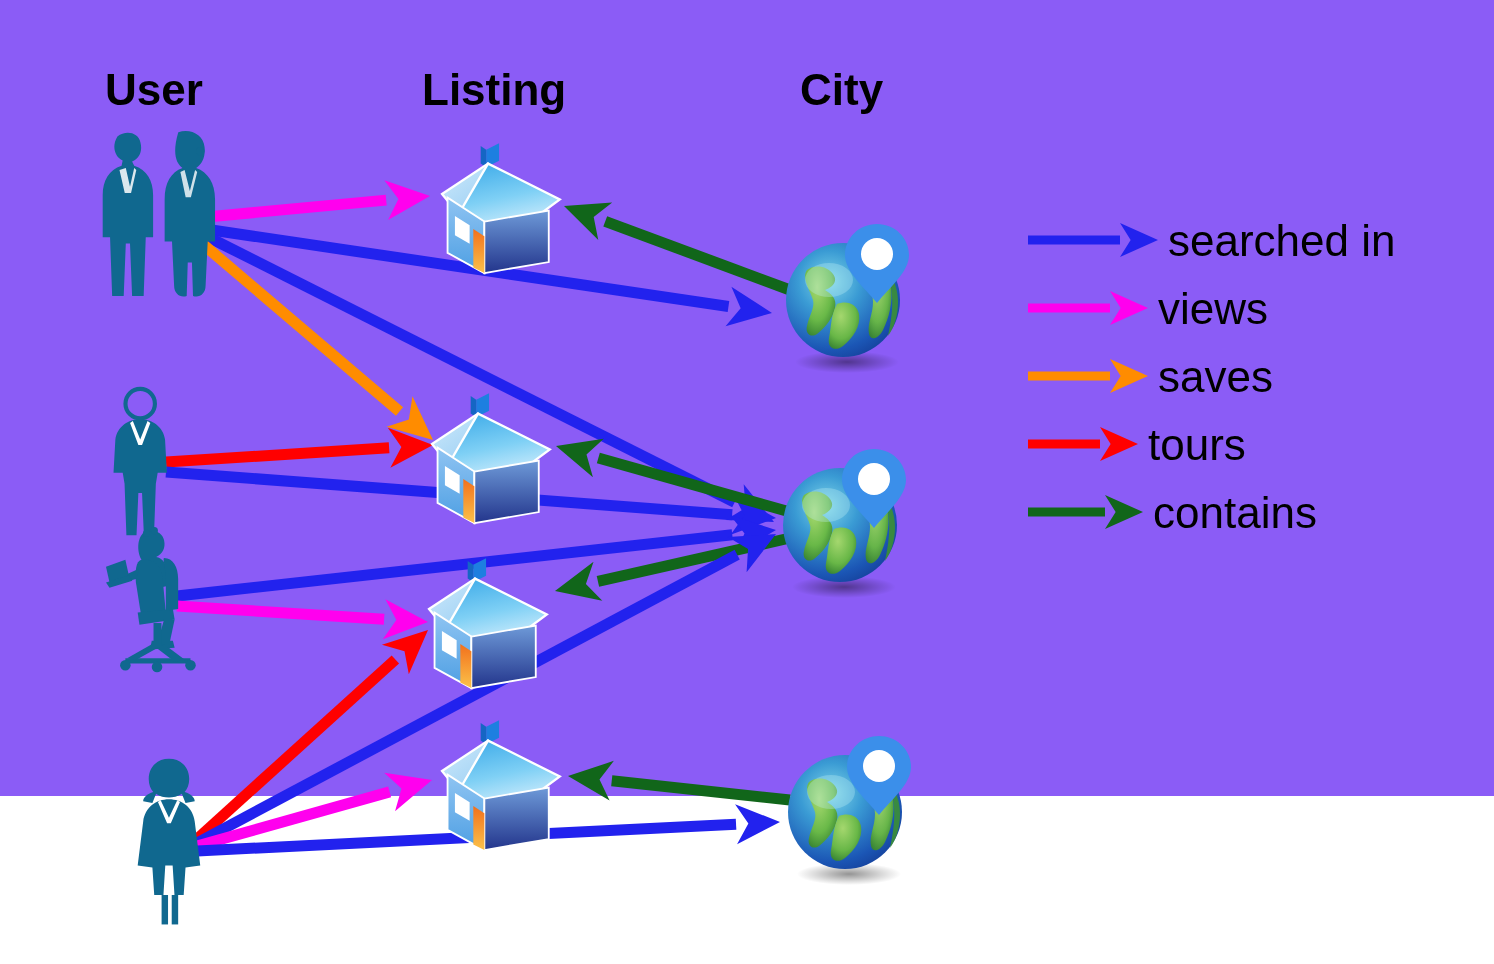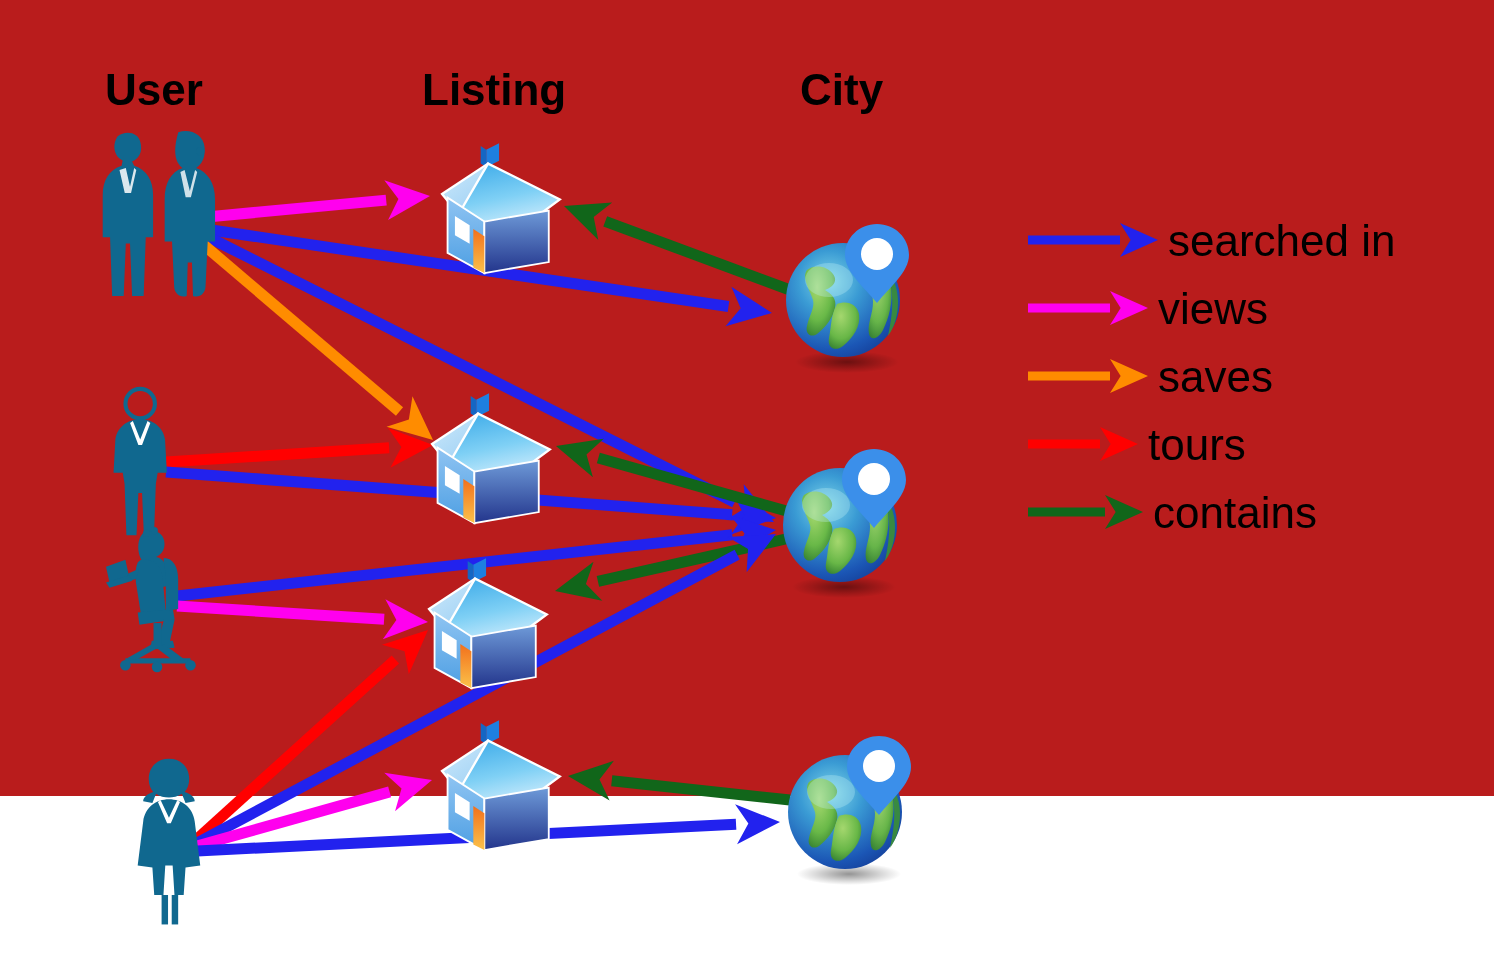--- a/index.html
+++ b/index.html
@@ -12,21 +12,21 @@
     width: 1494px;
     height: 964px;
     font-family: "Liberation Sans", sans-serif;
     overflow: hidden;
     position: relative;
   }
   #stage {
     position: relative;
     width: 1494px;
     height: 796px;
-    background: #b91c1c;
+    background: #8b5cf6;
   }
   svg.layer {
     position: absolute;
     top: 0;
     left: 0;
     width: 1494px;
     height: 964px;
   }
   .col-header {
     font-family: "Liberation Sans", sans-serif;

